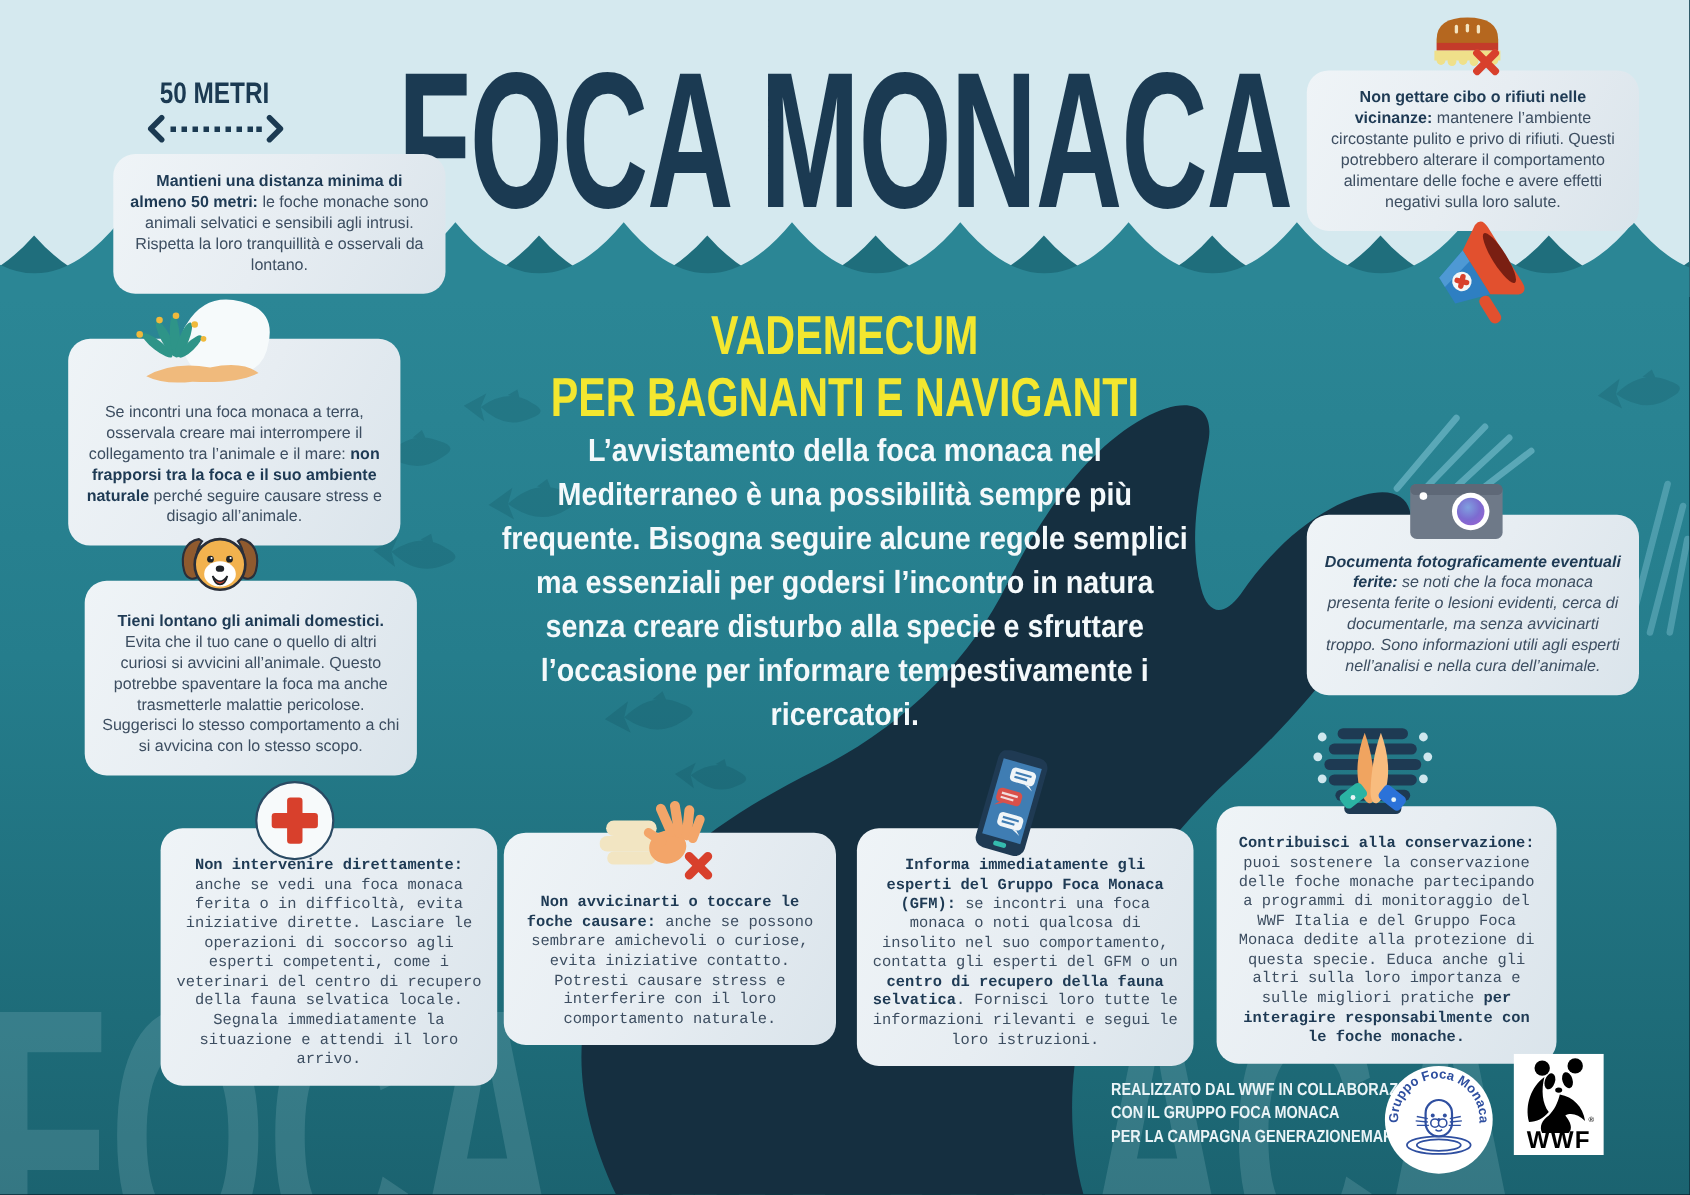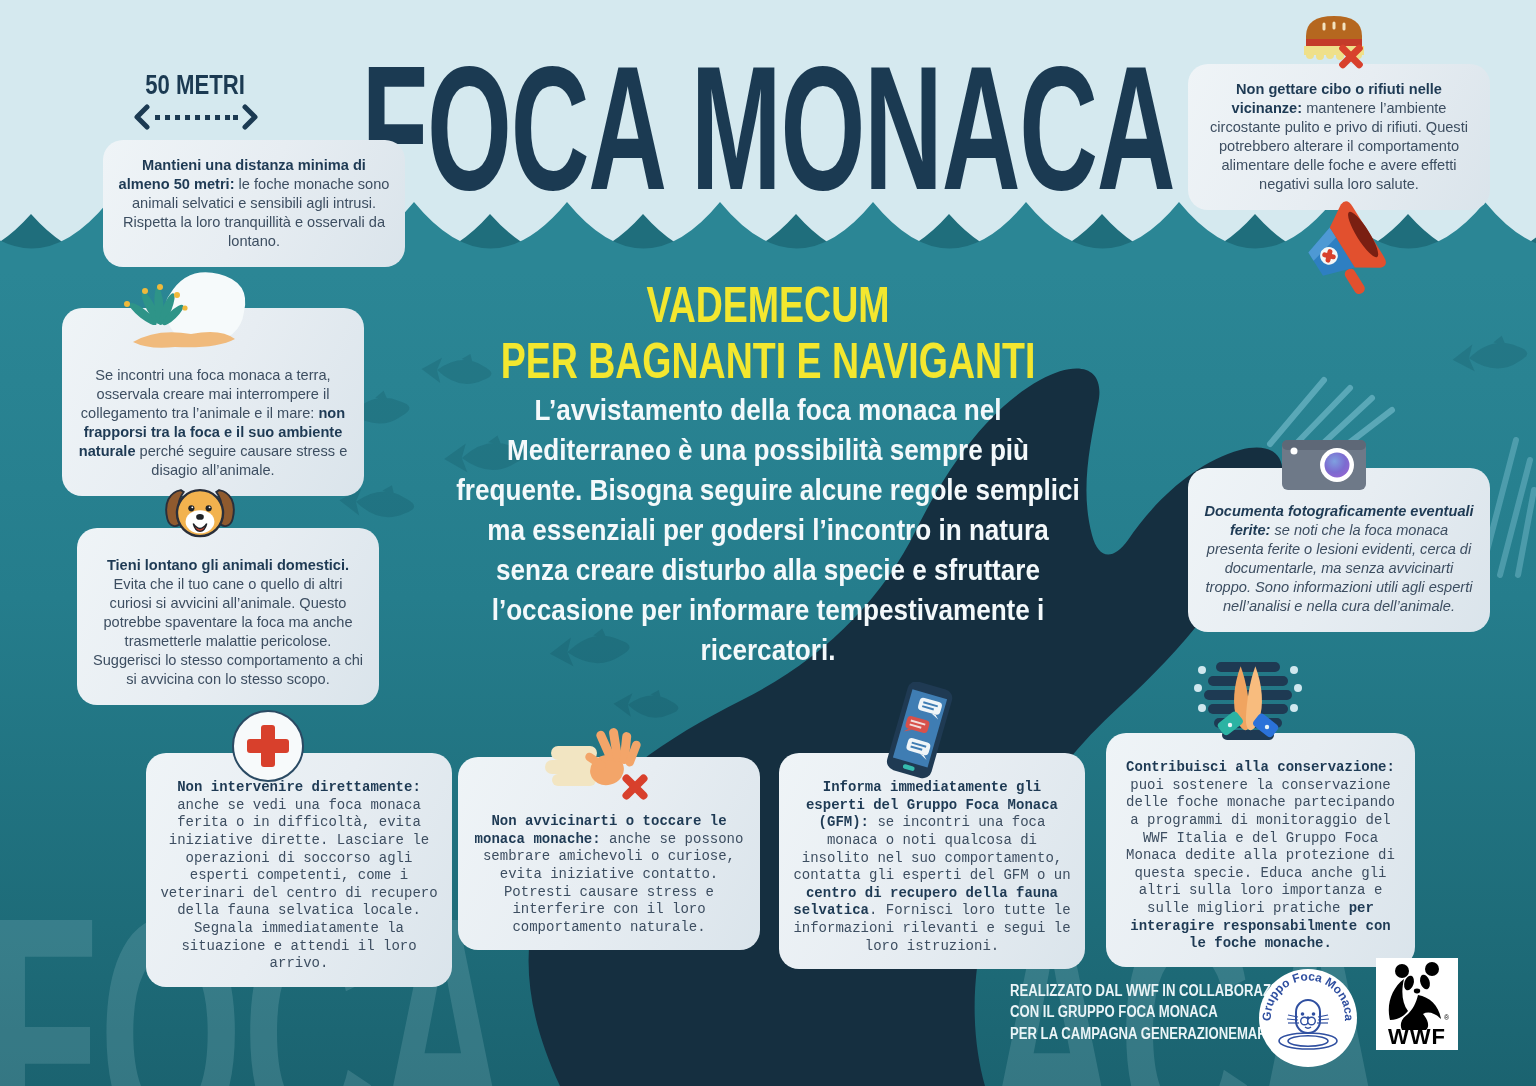--- a/index.html
+++ b/index.html
@@ -112,21 +112,21 @@
   <div class="intro">L’avvistamento della foca monaca nel Mediterraneo è una possibilità sempre più frequente. Bisogna seguire alcune regole semplici ma essenziali per godersi l’incontro in natura senza creare disturbo alla specie e sfruttare l’occasione per informare tempestivamente i ricercatori.</div>
 
   <div class="card" style="left:62px;top:140px;width:272px;margin-left:41px;"><b>Mantieni una distanza minima di almeno 50 metri: </b><span>le foche monache sono animali selvatici e sensibili agli intrusi. Rispetta la loro tranquillità e osservali da lontano.</span></div>
   <div class="card" style="left:62px;top:308px;width:272px;padding-top:58px;"><span>Se incontri una foca monaca a terra, osservala creare mai interrompere il collegamento tra l’animale e il mare: </span><b>non frapporsi tra la foca e il suo ambiente naturale</b><span> perché seguire causare stress e disagio all’animale.</span></div>
   <div class="card" style="left:62px;top:528px;width:272px;padding-top:28px;margin-left:15px;"><b>Tieni lontano gli animali domestici. </b><span>Evita che il tuo cane o quello di altri curiosi si avvicini all’animale. Questo potrebbe spaventare la foca ma anche trasmetterle malattie pericolose. Suggerisci lo stesso comportamento a chi si avvicina con lo stesso scopo.</span></div>
 
   <div class="card" style="left:1188px;top:64px;width:272px;"><b>Non gettare cibo o rifiuti nelle vicinanze: </b><span>mantenere l’ambiente circostante pulito e privo di rifiuti. Questi potrebbero alterare il comportamento alimentare delle foche e avere effetti negativi sulla loro salute.</span></div>
   <div class="card" style="left:1188px;top:468px;width:272px;padding-top:34px;font-style:italic;"><b>Documenta fotograficamente eventuali ferite: </b><span>se noti che la foca monaca presenta ferite o lesioni evidenti, cerca di documentarle, ma senza avvicinarti troppo. Sono informazioni utili agli esperti nell’analisi e nella cura dell’animale.</span></div>
 
   <div class="card bottom" style="left:146px;top:753px;width:278px;padding-top:26px;"><b>Non intervenire direttamente: </b><span>anche se vedi una foca monaca ferita o in difficoltà, evita iniziative dirette. Lasciare le operazioni di soccorso agli esperti competenti, come i veterinari del centro di recupero della fauna selvatica locale. Segnala immediatamente la situazione e attendi il loro arrivo.</span></div>
-  <div class="card bottom" style="left:458px;top:757px;width:274px;padding-top:56px;"><b>Non avvicinarti o toccare le monaca monache: </b><span>anche se possono sembrare amichevoli o curiose, evita iniziative contatto. Potresti causare stress e interferire con il loro comportamento naturale.</span></div>
+  <div class="card bottom" style="left:458px;top:757px;width:274px;padding-top:56px;"><b>Non avvicinarti o toccare le foche causare: </b><span>anche se possono sembrare amichevoli o curiose, evita iniziative contatto. Potresti causare stress e interferire con il loro comportamento naturale.</span></div>
   <div class="card bottom" style="left:779px;top:753px;width:278px;padding-top:26px;"><b>Informa immediatamente gli esperti del Gruppo Foca Monaca (GFM): </b><span>se incontri una foca monaca o noti qualcosa di insolito nel suo comportamento, contatta gli esperti del GFM o un </span><b>centro di recupero della fauna selvatica</b><span>. Fornisci loro tutte le informazioni rilevanti e segui le loro istruzioni.</span></div>
   <div class="card bottom" style="left:1106px;top:733px;width:281px;padding-top:26px;"><b>Contribuisci alla conservazione: </b><span>puoi sostenere la conservazione delle foche monache partecipando a programmi di monitoraggio del WWF Italia e del Gruppo Foca Monaca dedite alla protezione di questa specie. Educa anche gli altri sulla loro importanza e sulle migliori pratiche </span><b>per interagire responsabilmente con le foche monache.</b></div>
 
   <svg class="icon" style="left:115px;top:262px;" width="150" height="95">
     <path d="M55 32 Q72 4 104 12 Q136 20 129 50 Q125 78 93 80 Q61 83 53 60 Q47 42 55 32 Z" fill="#F6FAFB"></path>
     <g fill="#2E9488">
       <ellipse cx="28" cy="52" rx="4.5" ry="17" transform="rotate(-52 28 52)"></ellipse>
       <ellipse cx="36" cy="46" rx="4.5" ry="18" transform="rotate(-28 36 46)"></ellipse>
       <ellipse cx="44" cy="44" rx="4.5" ry="19" transform="rotate(-4 44 44)"></ellipse>
       <ellipse cx="52" cy="47" rx="4.5" ry="17" transform="rotate(22 52 47)"></ellipse>

